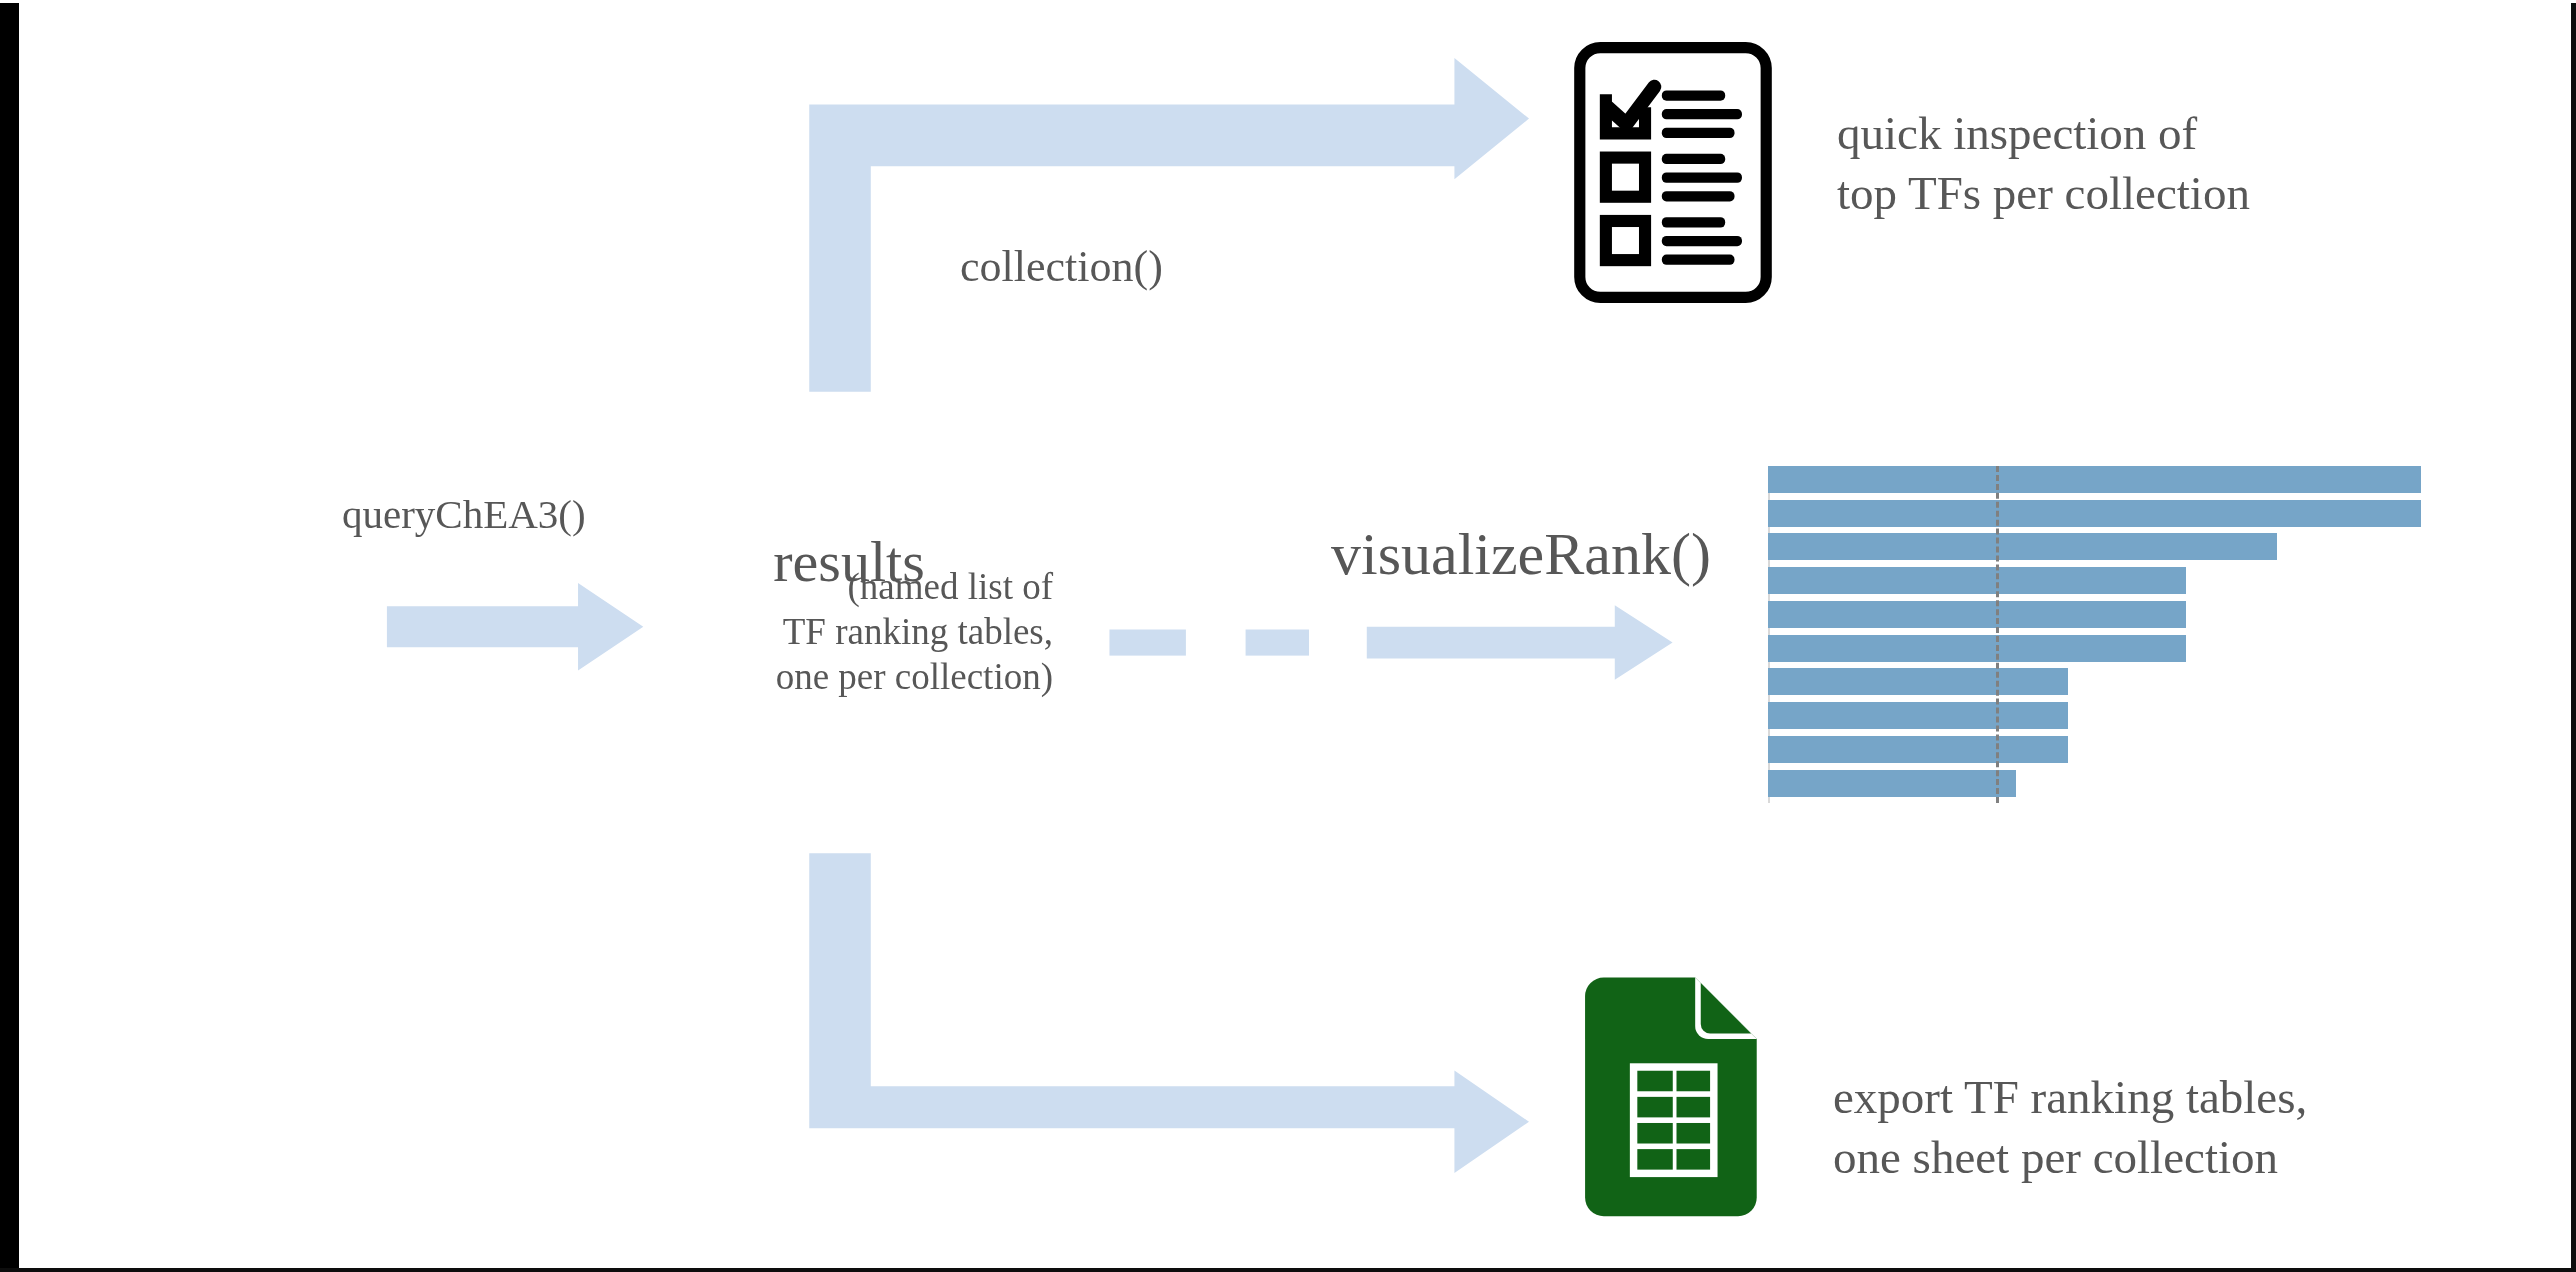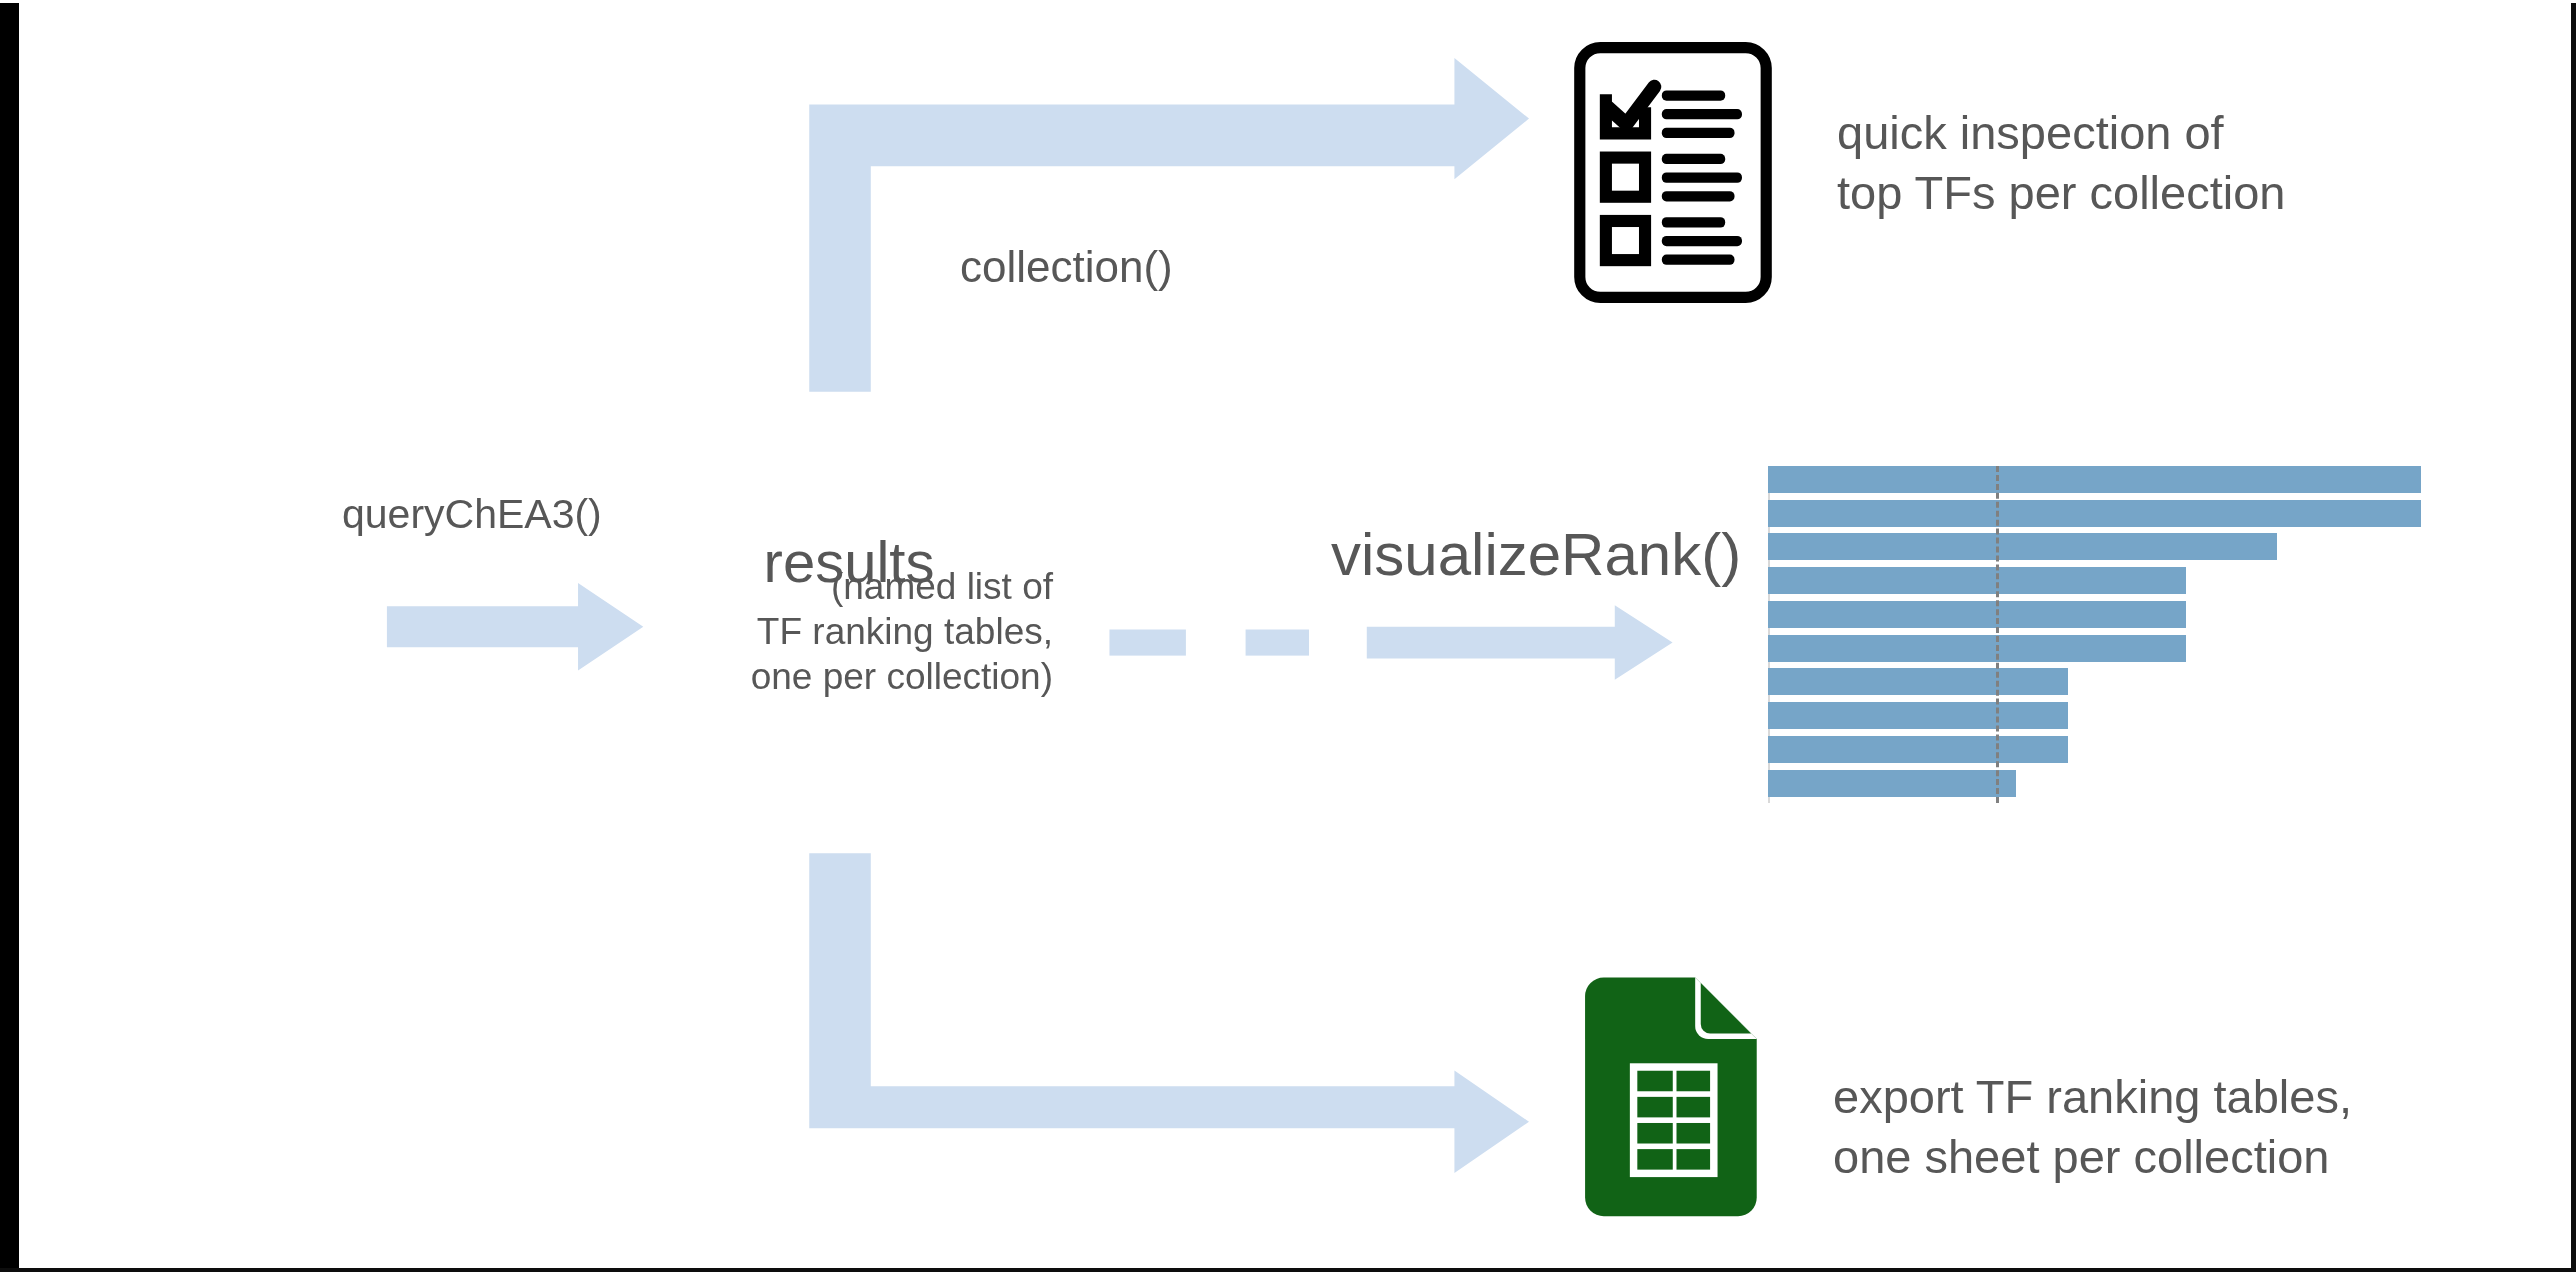--- a/index.html
+++ b/index.html
@@ -42,20 +42,21 @@
     left: 0; top: 0;
     width: 2576px; height: 2.8px;
     background: #ffffff;
   }
 
   .txt {
     position: absolute;
     color: #575757;
     white-space: pre;
     line-height: 1.16;
+    font-family: Liberation Serif, serif;
   }
 
   
   #gene-list {
     left: 73px;
     top: 578px;
     font-size: 58px;
     letter-spacing: -0.5px;
   }
   #query-label {

